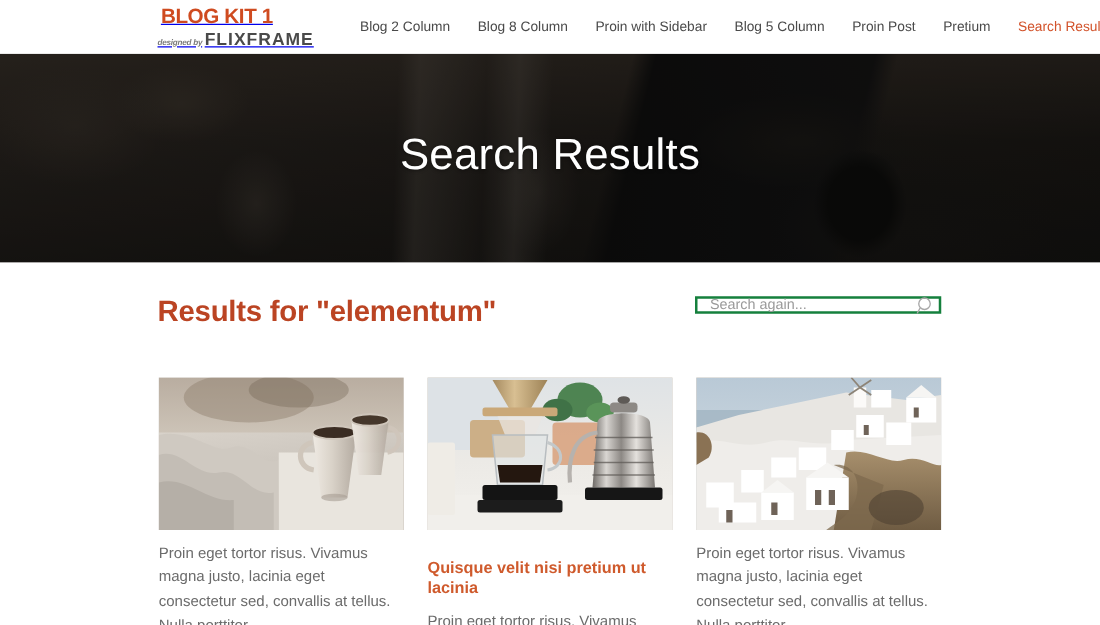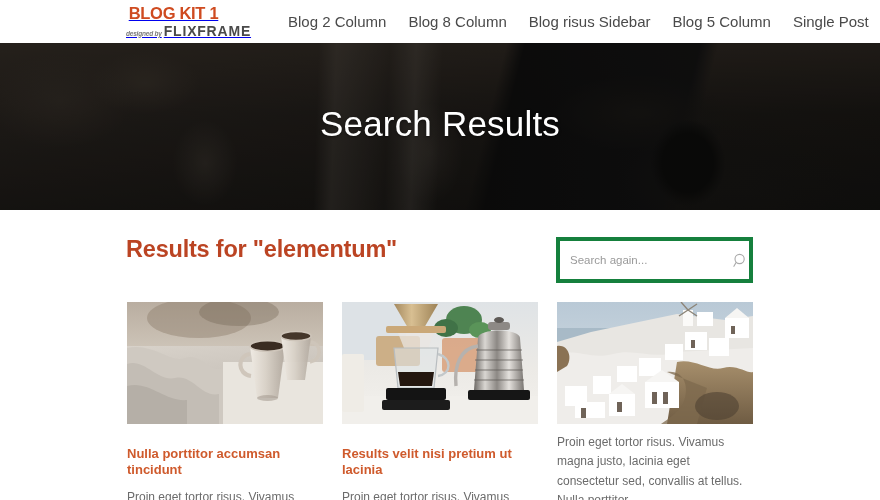--- a/index.html
+++ b/index.html
@@ -64,21 +64,21 @@
   .main-nav {
     position: absolute;
     left: 288px;
     top: 0;
     height: 43px;
     display: flex;
     align-items: center;
     gap: 22px;
   }
   .nav-link {
-    font-size: 15px;
+    font-size: 11px;
     color: #4a4a4a;
     text-decoration: none;
     white-space: nowrap;
     cursor: pointer;
   }
   .nav-link.active { color: #d2522a; }
 
   
   .hero {
     position: relative;
@@ -152,22 +152,22 @@
     color: #bb4423;
     letter-spacing: -0.2px;
     white-space: nowrap;
   }
 
   .search-box {
     position: absolute;
     left: 556px;
     top: 27px;
     width: 197px;
-    height: 46px;
-    border: 4px solid #15803d;
+    height: 14px;
+    border: 2px solid #15803d;
     background: #ffffff;
     display: flex;
     align-items: center;
   }
   .search-input {
     flex: 1;
     height: 28px;
     border: 0;
     outline: none;
     padding: 0 8px 0 10px;
@@ -233,23 +233,23 @@
   <a class="brand" href="#">
     <span class="brand-main">BLOG KIT 1</span>
     <span class="brand-sub">
       <span class="designed">designed by</span><span class="flix">FLIXFRAME</span>
     </span>
   </a>
 
   <nav class="main-nav">
     <a class="nav-link" href="#">Blog 2 Column</a>
     <a class="nav-link" href="#">Blog 8 Column</a>
-    <a class="nav-link" href="#">Blog risus Sidebar</a>
+    <a class="nav-link" href="#">Proin with Sidebar</a>
     <a class="nav-link" href="#">Blog 5 Column</a>
-    <a class="nav-link" href="#">Single Post</a>
+    <a class="nav-link" href="#">Proin Post</a>
     <a class="nav-link" href="#">Pretium</a>
     <a class="nav-link active" href="#">Search Results</a>
   </nav>
 
 </header>
 
 <section class="hero">
   <div class="hero-photo"></div>
   <div class="hero-overlay"></div>
   <h1 class="hero-title">Search Results</h1>
@@ -313,21 +313,20 @@
             <ellipse cx="140.5" cy="96" rx="10.5" ry="3" fill="#a79d92" opacity="0.6"></ellipse>
           </g>
           <g opacity="0.95">
             <path d="M160 78 L 154 34 L 184 34 L 178 78 Z" fill="url(#c1mug)"></path>
             <ellipse cx="169" cy="34" rx="15" ry="4.6" fill="#3f3024"></ellipse>
             <ellipse cx="169" cy="34" rx="15" ry="4.6" fill="none" stroke="#cfc6bb" stroke-width="1.5"></ellipse>
             <path d="M184 40 C 195 42, 195 58, 183 60" fill="none" stroke="#cfc6bb" stroke-width="3.6"></path>
           </g>
         </svg>
       </a>
-      <a class="card-title" href="#">Nulla porttitor accumsan tincidunt</a>
       <p class="card-excerpt">Proin eget tortor risus. Vivamus magna justo, lacinia eget consectetur sed, convallis at tellus. Nulla porttitor</p>
     </article>
 
     <article class="card">
       <a class="card-thumb" href="#">
         <svg class="thumb-art" viewBox="0 0 196 122" preserveAspectRatio="none">
           <defs>
             <linearGradient id="c2bg" x1="0" y1="0" x2="0" y2="1">
               <stop offset="0%" stop-color="#dfe3e6"></stop>
               <stop offset="55%" stop-color="#eceae6"></stop>
@@ -376,21 +375,21 @@
               <line x1="134" y1="48" x2="180" y2="48"></line>
               <line x1="133" y1="58" x2="181" y2="58"></line>
               <line x1="133" y1="68" x2="181" y2="68"></line>
               <line x1="132" y1="78" x2="182" y2="78"></line>
             </g>
             <path d="M136 44 C 118 46, 112 64, 114 84" fill="none" stroke="#b6b2ae" stroke-width="3.4"></path>
             <rect x="126" y="88" width="62" height="10" rx="2" fill="#161616"></rect>
           </g>
         </svg>
       </a>
-      <a class="card-title" href="#">Results velit nisi pretium ut lacinia</a>
+      <a class="card-title" href="#">Quisque velit nisi pretium ut lacinia</a>
       <p class="card-excerpt">Proin eget tortor risus. Vivamus magna justo, lacinia eget consectetur sed, convallis at tellus. Nulla porttitor</p>
     </article>
 
     <article class="card">
       <a class="card-thumb" href="#">
         <svg class="thumb-art" viewBox="0 0 196 122" preserveAspectRatio="none">
           <defs>
             <linearGradient id="c3sky" x1="0" y1="0" x2="0" y2="1">
               <stop offset="0%" stop-color="#b9c9d6"></stop>
               <stop offset="60%" stop-color="#cdd8e0"></stop>

